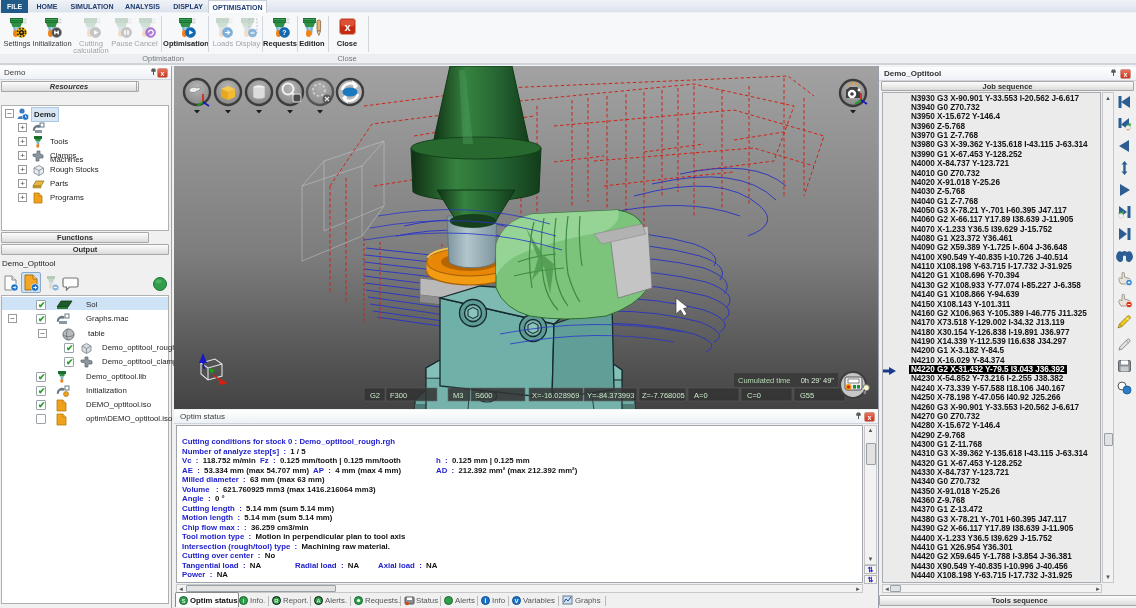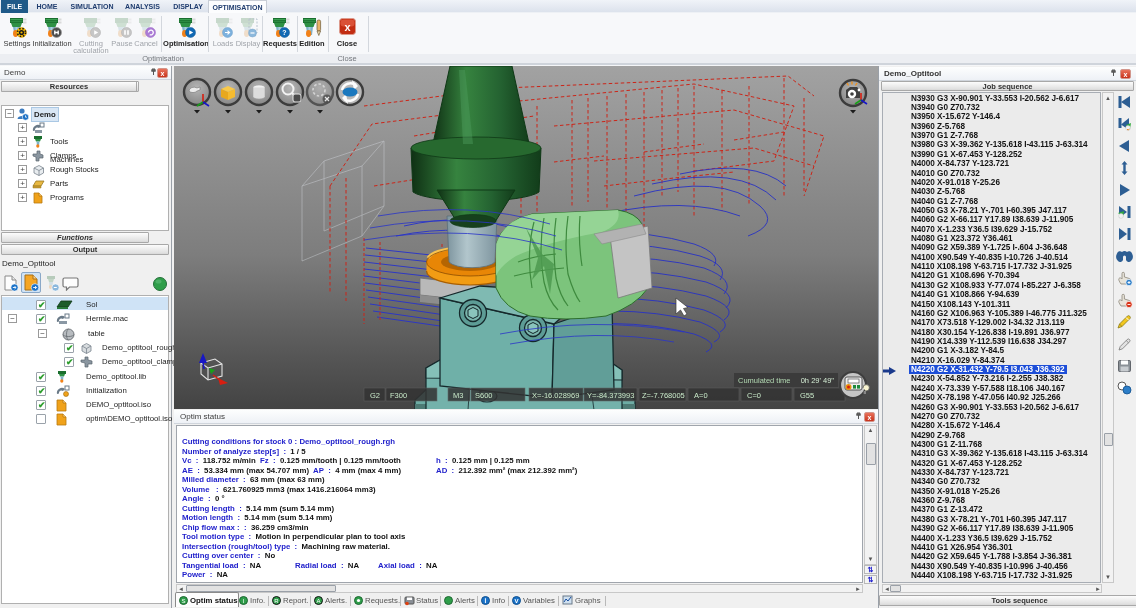--- a/index.html
+++ b/index.html
@@ -227,21 +227,21 @@
   <div class="rsep" style="left:368px;"></div>
 
   <div id="lpanel" class="abs"></div>
   <div id="lpanel-content">
   <div class="ptitle" style="left:0;top:66px;width:171px;line-height:13px;padding-left:4px;">Demo</div>
   <svg class="pin" style="left:150px;top:68px;" viewBox="0 0 7 9">
         <path d="M1 3 h5 M3.5 3 v4 M2 1 h3 v2 h-3 z" stroke="#555" stroke-width="1" fill="#777"></path>
       </svg>
   <div class="redx" style="left:157px;top:68px;">x</div>
   <div class="hdrbtn" style="left:1px;top:81px;width:138px;height:11px;line-height:10px;">Jobs</div>
-  <div class="hdrbtn" style="left:1px;top:81px;width:136px;height:11px;line-height:10px;">Resources</div>
+  <div class="hdrbtn" style="left:1px;top:81px;width:136px;height:11px;line-height:10px;font-style:italic;">Resources</div>
   <div class="abs" style="left:1px;top:105px;width:168px;height:126px;background:#fff;border:1px solid #b0b0b0;"></div>
 
   <div class="trow" style="left:0;top:107px;">
     <div class="expb" style="left:5px;top:2px;">−</div>
     <svg style="position:absolute;left:16px;top:0px;" width="14" height="14" viewBox="0 0 14 14">
           <circle cx="6" cy="4" r="2.6" fill="#3a7abf"></circle>
           <path d="M1.5 12 c0-4 9-4 9 0 z" fill="#3a7abf"></path>
           <circle cx="9.5" cy="10" r="3.2" fill="#1a6fc4" stroke="#fff" stroke-width="0.6"></circle>
           <path d="M9.5 8.4 v1.8 h1.4" stroke="#fff" stroke-width="0.8" fill="none"></path>
         </svg>
@@ -290,21 +290,21 @@
     <span style="position:absolute;left:50px;top:0;">Parts</span>
   </div>
   <div class="trow" style="left:0;top:191px;">
     <div class="expb" style="left:18px;top:2px;">+</div>
     <svg style="position:absolute;left:33px;top:1px;" width="10" height="12" viewBox="0 0 10 12">
           <path d="M1 1 h5 l3 3 v7 h-8 z" fill="#f0a21a" stroke="#b87a10" stroke-width="0.8"></path>
           <path d="M6 1 v3 h3" fill="#f8d088" stroke="#b87a10" stroke-width="0.8"></path>
         </svg>
     <span style="position:absolute;left:50px;top:0;">Programs</span>
   </div>
-  <div class="hdrbtn" style="left:1px;top:232px;width:148px;height:11px;line-height:10px;font-style:italic;">Functions</div>
+  <div class="hdrbtn" style="left:1px;top:232px;width:148px;height:11px;line-height:10px;">Functions</div>
   <div class="hdrbtn" style="left:1px;top:244px;width:168px;height:11px;line-height:10px;">Output</div>
   <div class="abs" style="left:2px;top:259px;font-size:8px;color:#222;">Demo_Optitool</div>
 
   <svg class="abs" style="left:4px;top:275px;" width="15" height="17" viewBox="0 0 15 17">
         <path d="M1 1 h7 l4 4 v10 h-11 z" fill="#fdfdfd" stroke="#8a8a8a" stroke-width="1"></path>
         <path d="M8 1 v4 h4" fill="#e8e8e8" stroke="#8a8a8a" stroke-width="1"></path>
         <circle cx="10.5" cy="12.5" r="3.6" fill="#1a72c8" stroke="#fff" stroke-width="0.6"></circle>
         <path d="M8.8 12.5 h3 m-1.2 -1.4 l1.4 1.4 l-1.4 1.4" stroke="#fff" stroke-width="0.9" fill="none"></path>
       </svg>
   <div class="abs" style="left:21px;top:272px;width:20px;height:21px;background:#cfe3f6;border:1px solid #8aa8c8;border-radius:2px;"></div>
@@ -348,21 +348,21 @@
         <div class="trow" style="left:0;top:312px;width:170px;">
           <div class="expb" style="left:8px;top:2px;">−</div>
           <div class="cb" style="left:36px;top:1.5px;">
             <span class="tick">✔</span>
           </div>
           <svg class="I" style="left:55px" width="15" height="12" viewBox="0 0 15 12">
             <path d="M2 9 a5 5 0 0 1 8-5 l-2 2 a2.5 2.5 0 0 0-4 2.5 z" fill="#6a7a88"></path>
             <rect x="10" y="1" width="4" height="4" fill="none" stroke="#6a7a88" stroke-width="1"></rect>
             <rect x="4" y="8" width="8" height="3" fill="#8a98a4"></rect>
           </svg>
-          <span style="position:absolute;left:86px;top:0;">Hermle.mac</span>
+          <span style="position:absolute;left:86px;top:0;">Graphs.mac</span>
         </div>
         <div class="trow" style="left:0;top:327px;width:170px;">
           <div class="expb" style="left:38px;top:2px;">−</div>
           <svg class="I" style="left:62px" width="13" height="13" viewBox="0 0 13 13">
             <circle cx="6.5" cy="6.5" r="5.5" fill="#b8bcc0" stroke="#5a6066" stroke-width="0.8"></circle>
             <path d="M1,6.5 a5.5 2 0 0 0 11,0 M6.5,1 a2 5.5 0 0 0 0,11" stroke="#5a6066" stroke-width="0.7" fill="none"></path>
           </svg>
           <span style="position:absolute;left:88px;top:0;">table</span>
         </div>
         <div class="trow" style="left:0;top:341px;width:170px;">
@@ -850,21 +850,21 @@
         <div class="grow" style="left:911px;top:271.4px;">N4120 G1 X108.696 Y-70.394</div>
         <div class="grow" style="left:911px;top:280.8px;">N4130 G2 X108.933 Y-77.074 I-85.227 J-6.358</div>
         <div class="grow" style="left:911px;top:290.2px;">N4140 G1 X108.866 Y-94.639</div>
         <div class="grow" style="left:911px;top:299.5px;">N4150 X108.143 Y-101.311</div>
         <div class="grow" style="left:911px;top:308.9px;">N4160 G2 X106.963 Y-105.389 I-46.775 J11.325</div>
         <div class="grow" style="left:911px;top:318.2px;">N4170 X73.518 Y-129.002 I-34.32 J13.119</div>
         <div class="grow" style="left:911px;top:327.6px;">N4180 X30.154 Y-126.838 I-19.891 J36.977</div>
         <div class="grow" style="left:911px;top:337.0px;">N4190 X14.339 Y-112.539 I16.638 J34.297</div>
         <div class="grow" style="left:911px;top:346.3px;">N4200 G1 X-3.182 Y-84.5</div>
         <div class="grow" style="left:911px;top:355.7px;">N4210 X-16.029 Y-84.374</div>
-        <div class="grow" style="left:909px;top:365.0px;background:#1d4ed8;color:#fff;padding:0 2px;z-index:3;">N4220 G2 X-31.432 Y-79.5 I3.043 J36.392</div>
+        <div class="grow" style="left:909px;top:365.0px;background:#000000;color:#fff;padding:0 2px;z-index:3;">N4220 G2 X-31.432 Y-79.5 I3.043 J36.392</div>
         <div class="grow" style="left:911px;top:374.4px;">N4230 X-54.852 Y-73.216 I-2.255 J38.382</div>
         <div class="grow" style="left:911px;top:383.8px;">N4240 X-73.339 Y-57.588 I18.106 J40.167</div>
         <div class="grow" style="left:911px;top:393.1px;">N4250 X-78.198 Y-47.056 I40.92 J25.266</div>
         <div class="grow" style="left:911px;top:402.5px;">N4260 G3 X-90.901 Y-33.553 I-20.562 J-6.617</div>
         <div class="grow" style="left:911px;top:411.8px;">N4270 G0 Z70.732</div>
         <div class="grow" style="left:911px;top:421.2px;">N4280 X-15.672 Y-146.4</div>
         <div class="grow" style="left:911px;top:430.6px;">N4290 Z-9.768</div>
         <div class="grow" style="left:911px;top:439.9px;">N4300 G1 Z-11.768</div>
         <div class="grow" style="left:911px;top:449.3px;">N4310 G3 X-39.362 Y-135.618 I-43.115 J-63.314</div>
         <div class="grow" style="left:911px;top:458.6px;">N4320 G1 X-67.453 Y-128.252</div>

